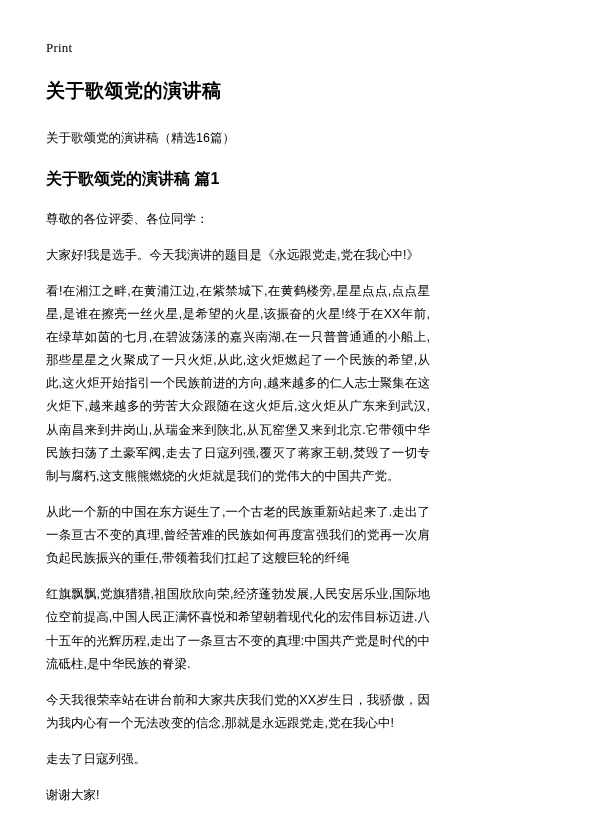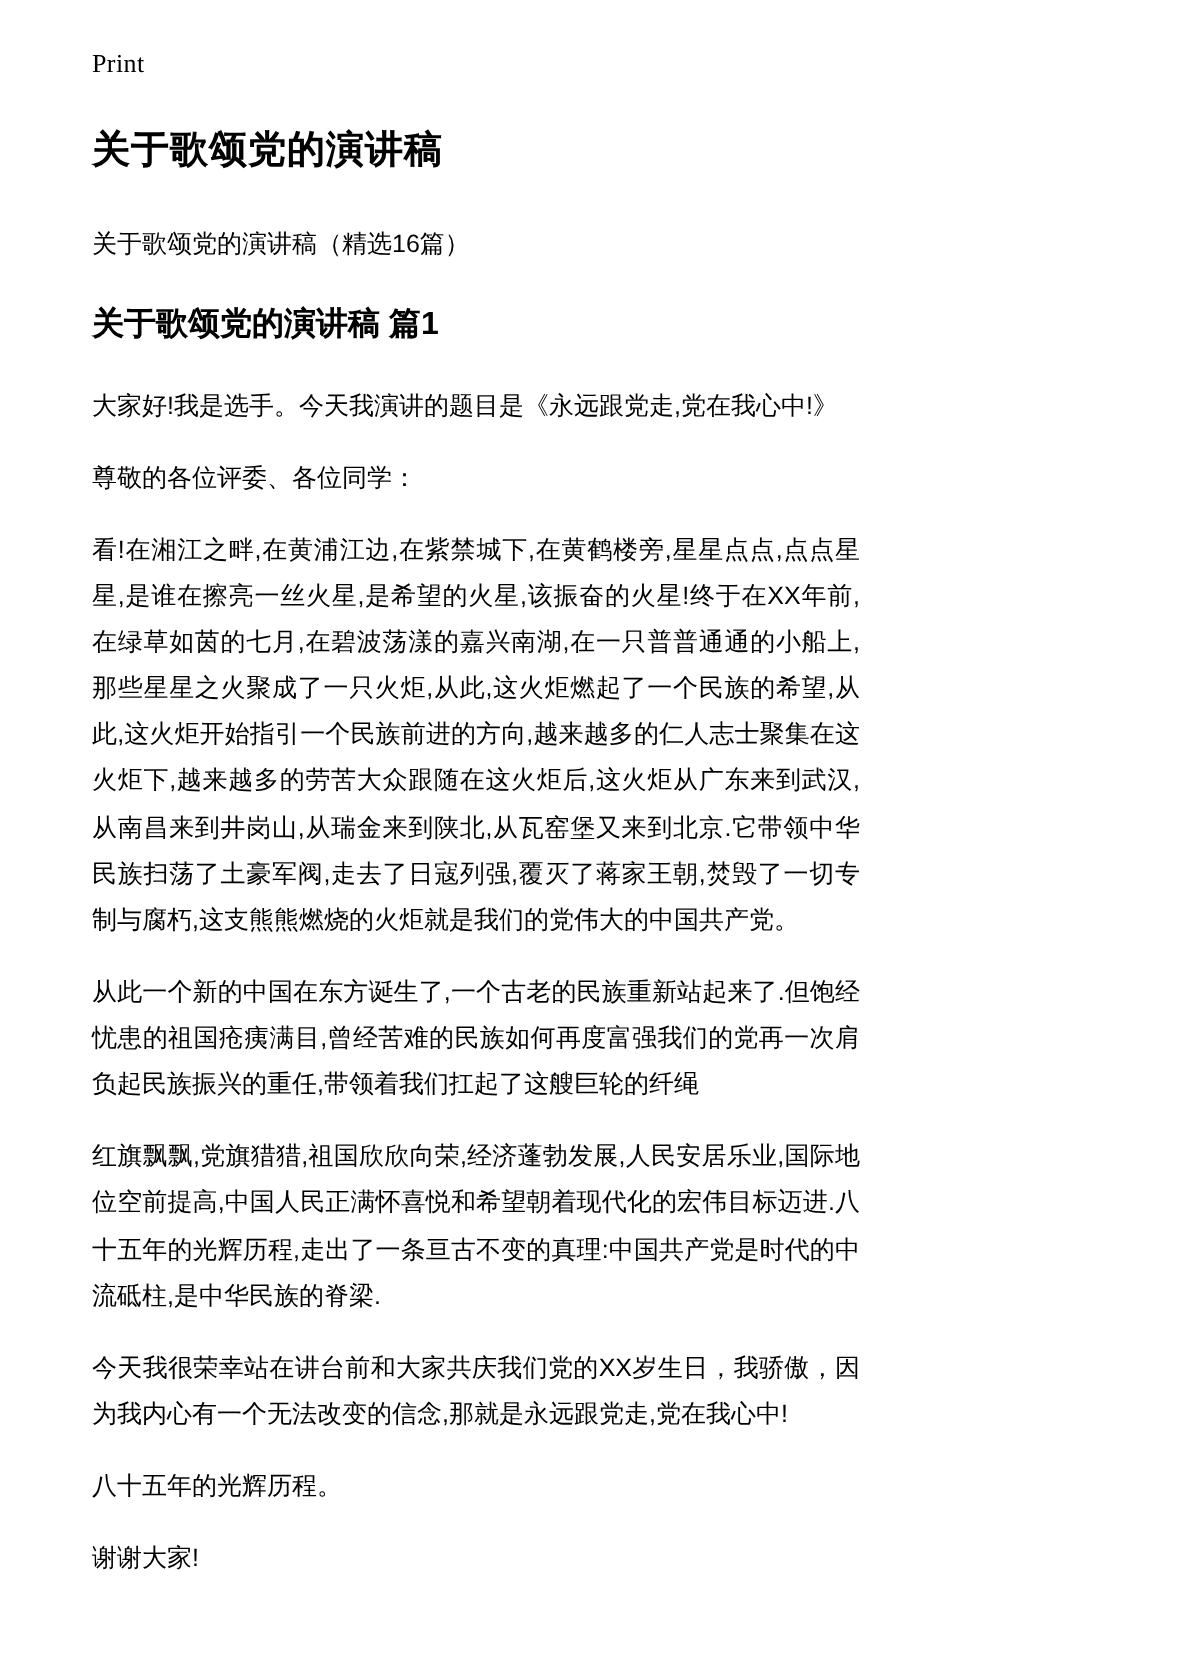--- a/index.html
+++ b/index.html
@@ -11,21 +11,21 @@
     width: 600px;
     height: 828px;
     font-family: "Liberation Sans", sans-serif;
     color: #000000;
     overflow: hidden;
   }
   .page {
     width: 476px;
     height: 828px;
     box-sizing: border-box;
-    padding: 24px 46px 0 46px;
+    padding: 40px 46px 0 46px;
     position: relative;
   }
   .print-label {
     font-family: "Liberation Serif", serif;
     font-size: 13px;
     color: #000;
     margin: 0 0 22px 0;
     letter-spacing: 0.2px;
   }
   .doc-title {
@@ -60,22 +60,22 @@
 <div class="page">
 
   <div class="print-label">Print</div>
 
   <h1 class="doc-title">关于歌颂党的演讲稿</h1>
 
   <div class="subtitle">关于歌颂党的演讲稿（精选16篇）</div>
 
   <div class="section-heading">关于歌颂党的演讲稿 篇1</div>
 
+  <p class="para">尊敬的各位评委、各位同学：</p>
   <p class="para">大家好!我是选手。今天我演讲的题目是《永远跟党走,党在我心中!》</p>
-  <p class="para">尊敬的各位评委、各位同学：</p>
   <p class="para">看!在湘江之畔,在黄浦江边,在紫禁城下,在黄鹤楼旁,星星点点,点点星星,是谁在擦亮一丝火星,是希望的火星,该振奋的火星!终于在XX年前,在绿草如茵的七月,在碧波荡漾的嘉兴南湖,在一只普普通通的小船上,那些星星之火聚成了一只火炬,从此,这火炬燃起了一个民族的希望,从此,这火炬开始指引一个民族前进的方向,越来越多的仁人志士聚集在这火炬下,越来越多的劳苦大众跟随在这火炬后,这火炬从广东来到武汉,从南昌来到井岗山,从瑞金来到陕北,从瓦窑堡又来到北京.它带领中华民族扫荡了土豪军阀,走去了日寇列强,覆灭了蒋家王朝,焚毁了一切专制与腐朽,这支熊熊燃烧的火炬就是我们的党伟大的中国共产党。</p>
-  <p class="para">从此一个新的中国在东方诞生了,一个古老的民族重新站起来了.但饱经忧患的祖国疮痍满目,曾经苦难的民族如何再度富强我们的党再一次肩负起民族振兴的重任,带领着我们扛起了这艘巨轮的纤绳</p>
+  <p class="para">从此一个新的中国在东方诞生了,一个古老的民族重新站起来了.走出了一条亘古不变的真理,曾经苦难的民族如何再度富强我们的党再一次肩负起民族振兴的重任,带领着我们扛起了这艘巨轮的纤绳</p>
   <p class="para">红旗飘飘,党旗猎猎,祖国欣欣向荣,经济蓬勃发展,人民安居乐业,国际地位空前提高,中国人民正满怀喜悦和希望朝着现代化的宏伟目标迈进.八十五年的光辉历程,走出了一条亘古不变的真理:中国共产党是时代的中流砥柱,是中华民族的脊梁.</p>
   <p class="para">今天我很荣幸站在讲台前和大家共庆我们党的XX岁生日，我骄傲，因为我内心有一个无法改变的信念,那就是永远跟党走,党在我心中!</p>
-  <p class="para">八十五年的光辉历程。</p>
+  <p class="para">走去了日寇列强。</p>
   <p class="para">谢谢大家!</p>
 
 </div>
 
 </body></html>

